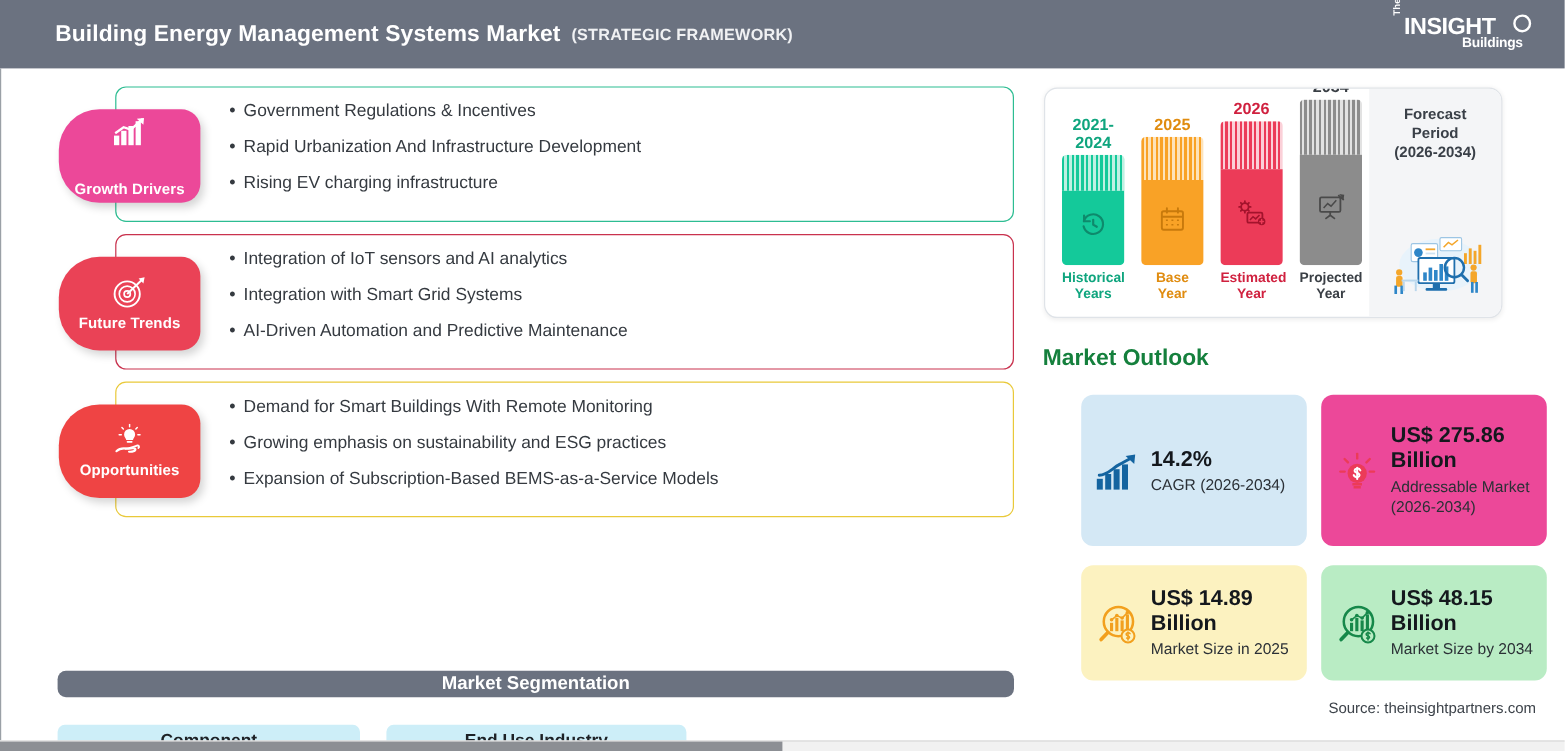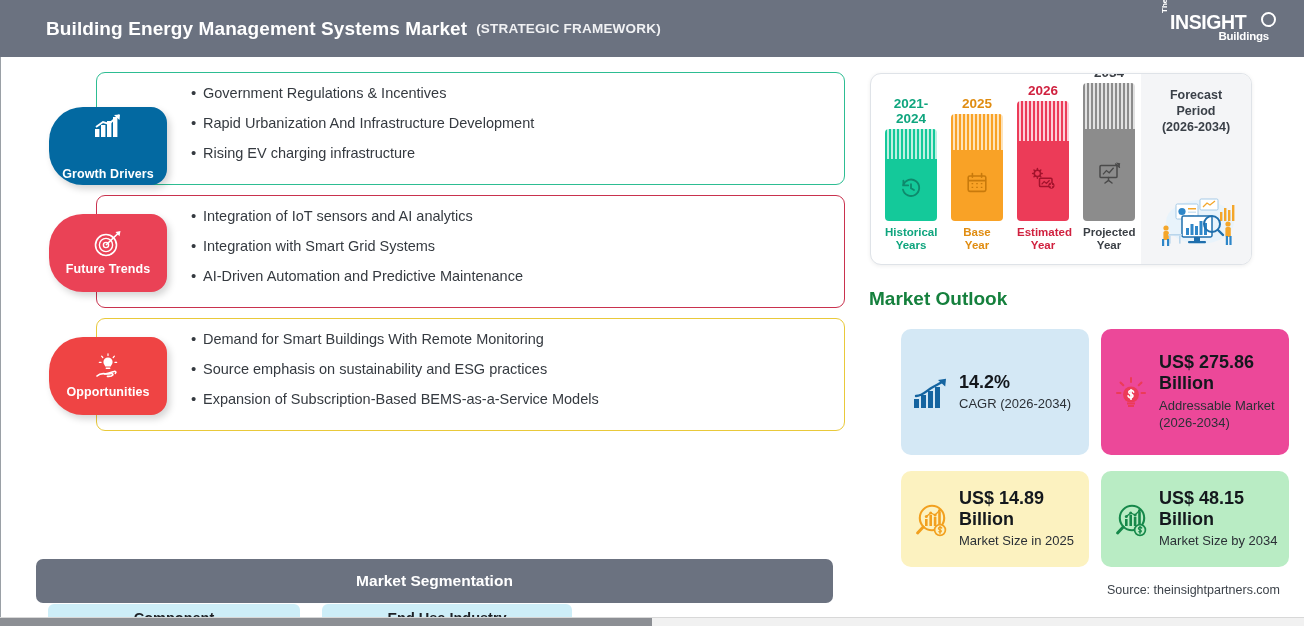--- a/index.html
+++ b/index.html
@@ -53,30 +53,30 @@
     color:#353a40; line-height:1.15; margin-bottom:13.5px; }
   .bullet:last-child { margin-bottom:0; }
   .bullet .dot { width:12px; flex:0 0 12px; font-size:15px; color:#353a40;
     line-height:1.1; }
 
   .badge { position:absolute; left:-48px; width:118px; height:78px;
     border-radius:34px 16px 16px 34px;
     box-shadow: 3px 4px 7px rgba(0,0,0,.17);
     display:flex; flex-direction:column; align-items:center;
     justify-content:center; color:#fff; }
-  .badge-1 { top:34px;  background:#0369a1;gap:24px; }
+  .badge-1 { top:18px;  background:#ec4899;gap:24px; }
   .badge-2 { top:18px;  background:#ea4256; }
   .badge-3 { top:18px;  background:#ef4444; }
   .badge-label { font-size:12.5px; font-weight:bold; margin-top:4px;
     letter-spacing:.1px; white-space:nowrap; }
   .badge-ico { height:28px; display:flex; align-items:flex-end; }
 
   
   .seg-head {
-    position:absolute; left:36px; top:502px; width:797px; height:44px;
+    position:absolute; left:48px; top:502px; width:797px; height:22px;
     background:#6b7280; border-radius:7px;
     display:flex; align-items:center; justify-content:center;
     color:#fff; font-size:15.5px; font-weight:bold;
   }
   .seg-col { position:absolute; top:547px; }
   .seg-col.c1 { left:48px; width:252px; }
   .seg-col.c2 { left:322px; width:250px; }
   .seg-pill { height:27px; background:#cdeef8; border-radius:6px;
     display:flex; align-items:center; justify-content:center;
     font-size:14.5px; font-weight:bold; color:#1d2126; }
@@ -215,21 +215,21 @@
     </div>
 
     <div class="row row-3">
       <div class="bullets">
         <div class="bullet">
           <span class="dot">•</span>
           <span>Demand for Smart Buildings With Remote Monitoring</span>
         </div>
         <div class="bullet">
           <span class="dot">•</span>
-          <span>Source emphasis on sustainability and ESG practices</span>
+          <span>Growing emphasis on sustainability and ESG practices</span>
         </div>
         <div class="bullet">
           <span class="dot">•</span>
           <span>Expansion of Subscription-Based BEMS-as-a-Service Models</span>
         </div>
       </div>
       <div class="badge badge-3">
         <span class="badge-ico">
           <svg width="30" height="28" viewBox="0 0 30 28">
             <path d="M15 4.5 a4.6 4.6 0 0 1 4.6 4.6 c0 2.2-1.5 3.1-1.8 4.5 h-5.6 c-.3-1.4-1.8-2.3-1.8-4.5 A4.6 4.6 0 0 1 15 4.5z" fill="#fff"></path>

